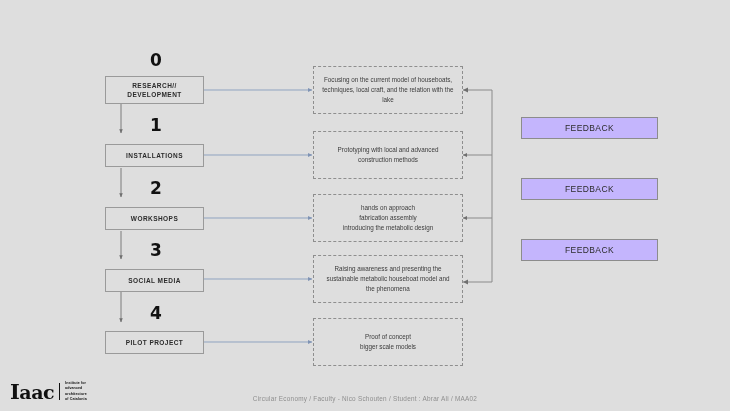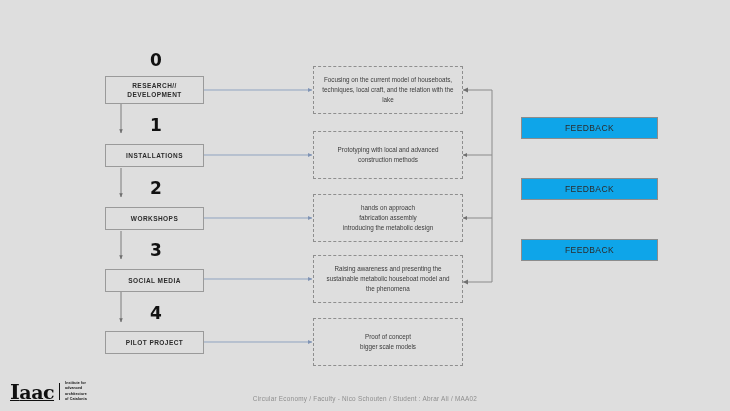--- a/index.html
+++ b/index.html
@@ -60,21 +60,21 @@
     text-align: center;
     line-height: 1.62;
     padding: 2px 8px;
   }
 
   
   .feedback-box {
     position: absolute;
     box-sizing: border-box;
     border: 1px solid #8c8c8c;
-    background: #0ea5e9;
+    background: #c4b5fd;
     display: flex;
     align-items: center;
     justify-content: center;
     font-size: 8.5px;
     color: #2b2b2b;
     letter-spacing: 0.4px;
   }
 
   
   #connectors {
@@ -94,21 +94,20 @@
     align-items: center;
     gap: 5px;
   }
   .logo-mark {
     font-family: "DejaVu Serif", serif;
     font-size: 19px;
     font-weight: bold;
     color: #101010;
     line-height: 1;
     letter-spacing: -0.5px;
-    text-decoration: underline;
   }
   .logo-mark .cap { font-size: 21px; }
   .logo-divider {
     width: 1px;
     height: 17px;
     background: #111;
   }
   .logo-sub {
     font-size: 3.6px;
     line-height: 1.42;

